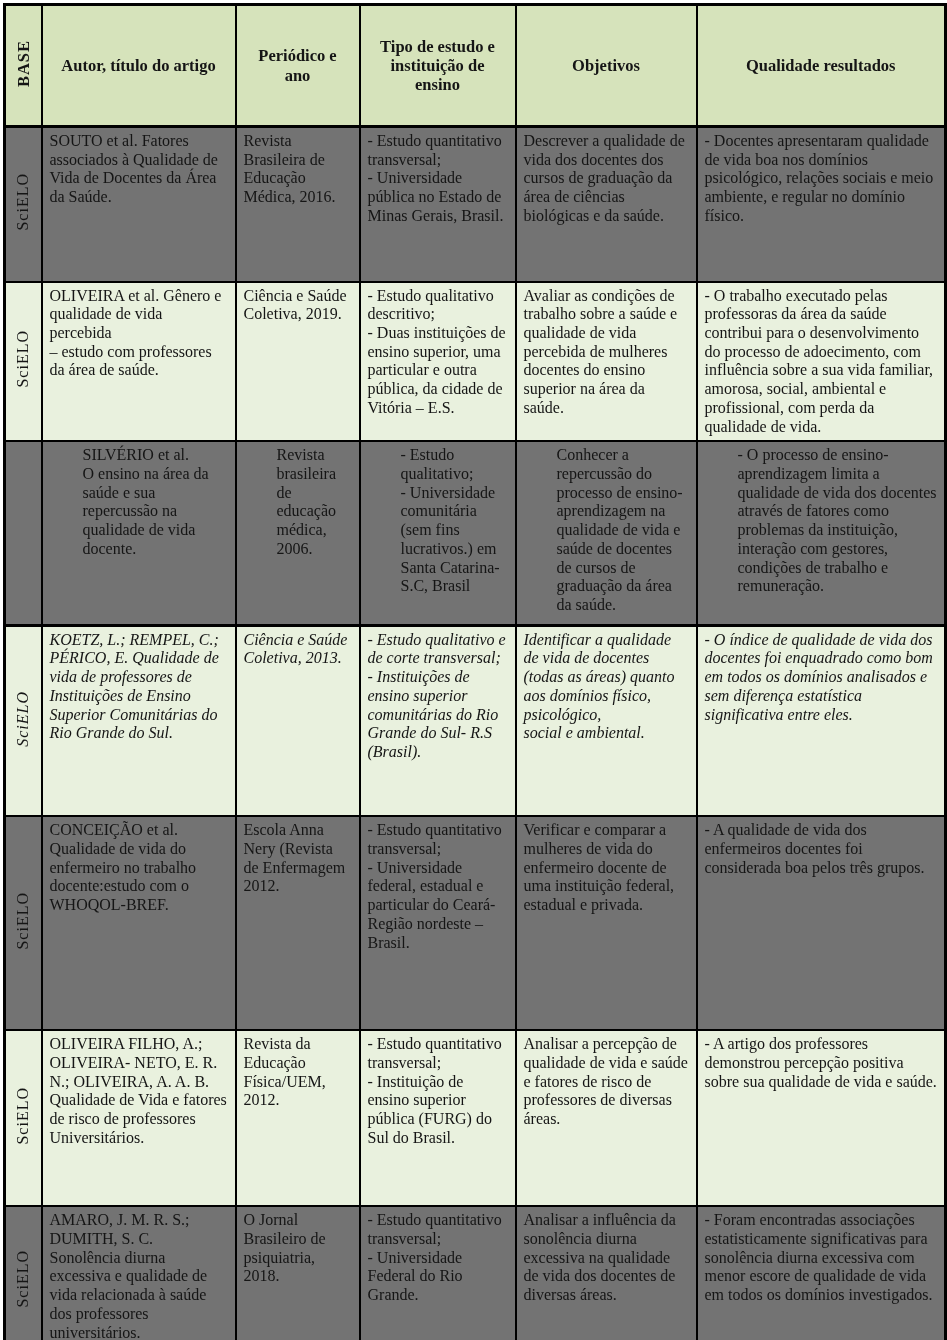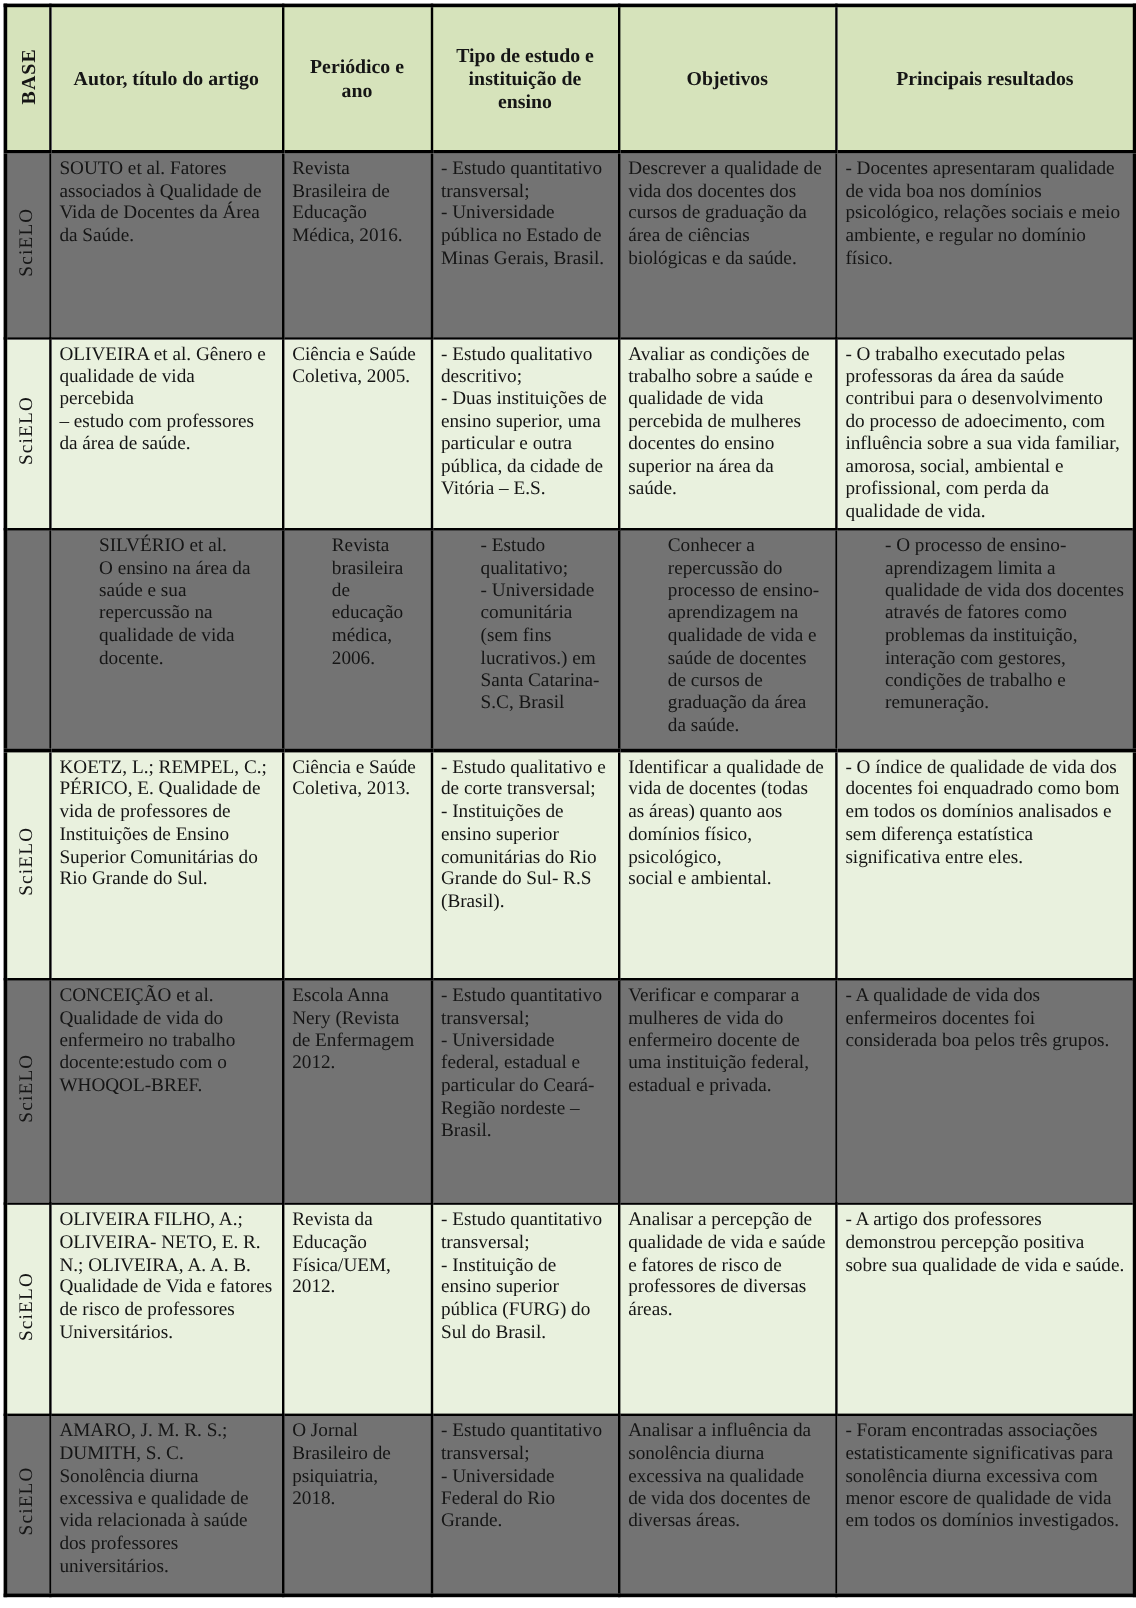--- a/index.html
+++ b/index.html
@@ -46,28 +46,28 @@
   }
   .vert {
     writing-mode: vertical-rl;
     transform: rotate(180deg);
     display: inline-block;
     letter-spacing: 1px;
   }
   th .vert { font-weight: bold; }
   tr.shaded td { background: #e9f1de; }
   tr.plain td { background: #737373; }
-  tr.thick-top td { border-top: 3px solid #000; }
+  tr.thick-top td { border-top: 3px solid #000; font-style: italic; }
   
   tr.hdr-row { height: 122px; }
   tr.r0 td { height: 155px; }
   tr.r1 td { height: 154px; }
   tr.r2 td { height: 184px; padding-left: 40px; }
   tr.r3 td { height: 191px; }
-  tr.r4 td { height: 187px; }
+  tr.r4 td { height: 214px; }
   tr.r5 td { height: 176px; }
   tr.r6 td { height: 150px; }
 </style>
 </head>
 <body>
 
 <div class="page">
   <table class="review-table">
     <colgroup>
       <col style="width:37px">
@@ -77,38 +77,38 @@
       <col style="width:181px">
       <col style="width:249px">
     </colgroup>
     <tbody>
       <tr class="hdr-row">
         <th><span class="vert">BASE</span></th>
         <th>Autor, título do artigo</th>
         <th>Periódico e ano</th>
         <th>Tipo de estudo e instituição de ensino</th>
         <th>Objetivos</th>
-        <th>Principais resultados</th>
+        <th>Qualidade resultados</th>
       </tr>
 
       <tr class="plain r0">
         <td class="base-cell"><span class="vert">SciELO</span></td>
         <td>SOUTO et al. Fatores associados à Qualidade de Vida de Docentes da Área da Saúde.</td>
         <td>Revista Brasileira de Educação Médica, 2016.</td>
         <td>- Estudo quantitativo transversal;
 - Universidade pública no Estado de Minas Gerais, Brasil.</td>
         <td>Descrever a qualidade de vida dos docentes dos cursos de graduação da área de ciências biológicas e da saúde.</td>
         <td>- Docentes apresentaram qualidade de vida boa nos domínios psicológico, relações sociais e meio ambiente, e regular no domínio físico.</td>
       </tr>
 
       <tr class="shaded r1">
         <td class="base-cell"><span class="vert">SciELO</span></td>
         <td>OLIVEIRA et al. Gênero e qualidade de vida percebida
 – estudo com professores da área de saúde.</td>
-        <td>Ciência e Saúde Coletiva, 2005.</td>
+        <td>Ciência e Saúde Coletiva, 2019.</td>
         <td>- Estudo qualitativo descritivo;
 - Duas instituições de ensino superior, uma particular e outra pública, da cidade de Vitória – E.S.</td>
         <td>Avaliar as condições de trabalho sobre a saúde e qualidade de vida percebida de mulheres docentes do ensino superior na área da saúde.</td>
         <td>- O trabalho executado pelas professoras da área da saúde contribui para o desenvolvimento do processo de adoecimento, com influência sobre a sua vida familiar, amorosa, social, ambiental e profissional, com perda da qualidade de vida.</td>
       </tr>
 
       <tr class="plain r2">
         <td class="base-cell"><span class="vert">SciELO</span></td>
         <td>SILVÉRIO et al.
 O ensino na área da saúde e sua repercussão na qualidade de vida docente.</td>

